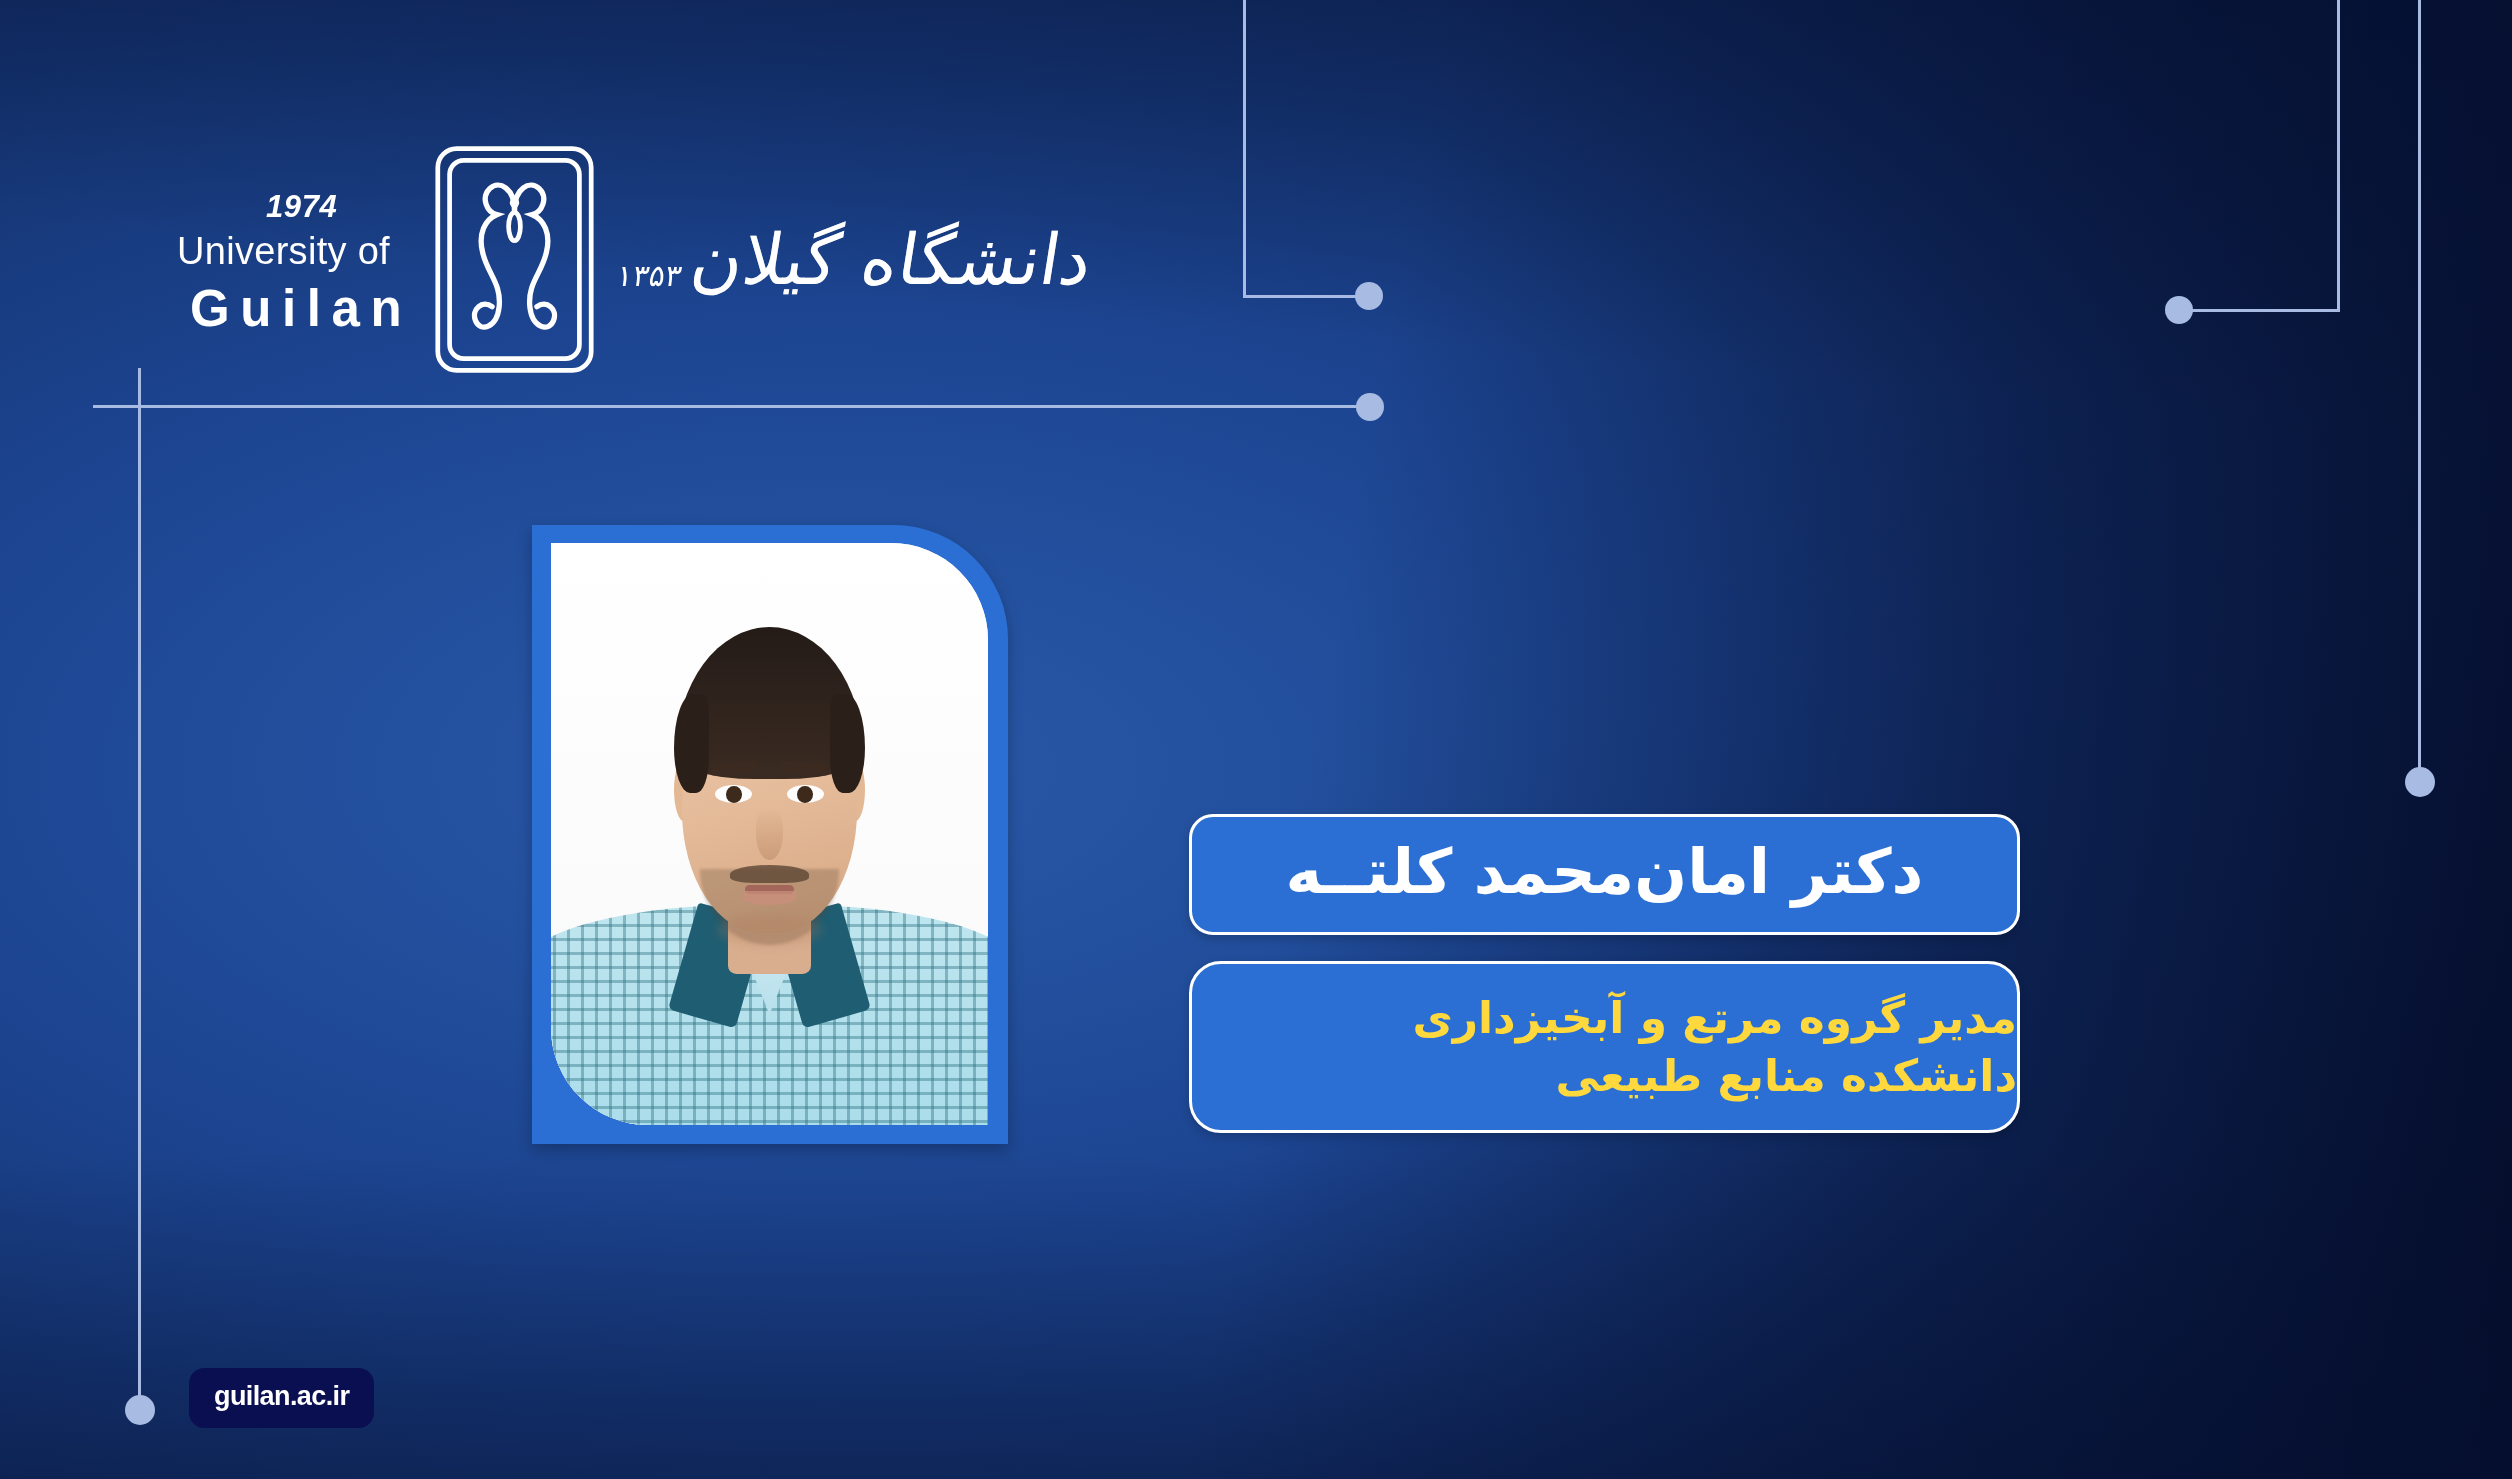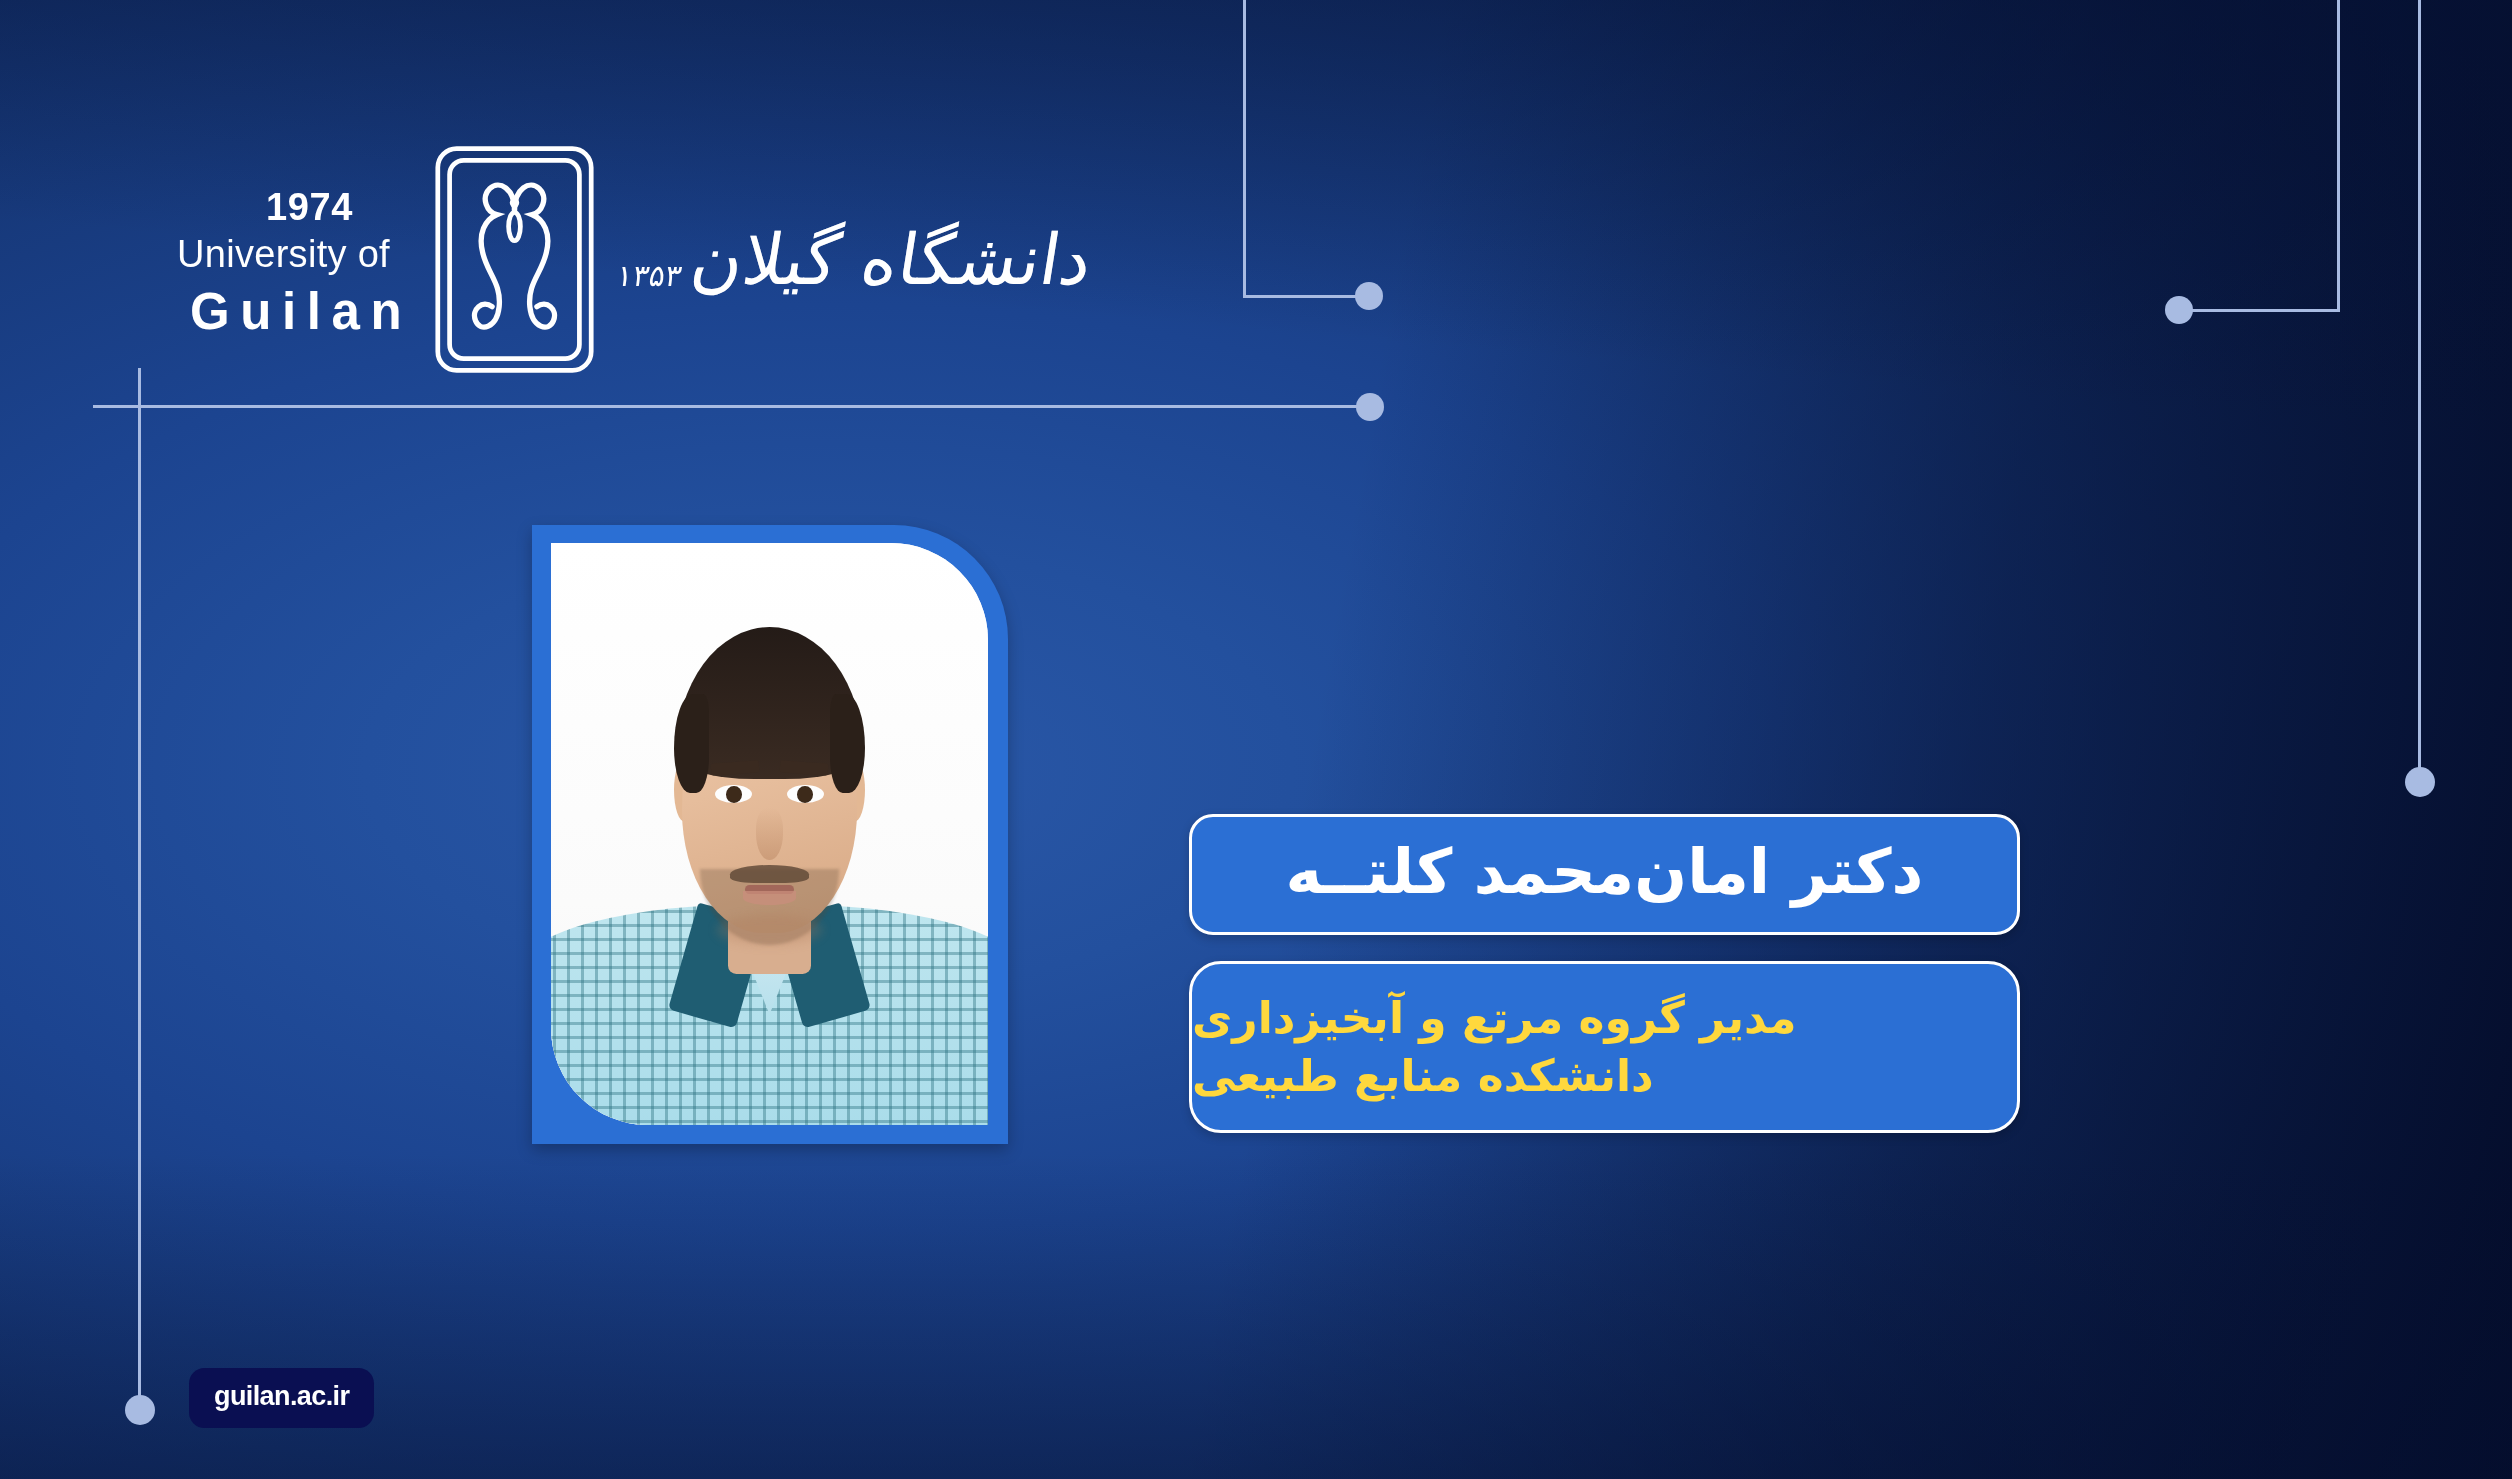--- a/index.html
+++ b/index.html
@@ -66,22 +66,22 @@
   .logo-wrap{
     position:absolute;left:177px;top:136px;width:1041px;height:248px;
     display:flex;align-items:center;justify-content:flex-start;direction:ltr;
   }
   .logo-en{
     color:#ffffff;text-align:left;line-height:1;
     font-family:"Liberation Sans",sans-serif;
     padding-top:4.7px;
   }
   .logo-year{
-    font-size:38px;font-weight:700;letter-spacing:0.6px;
-    margin-left:89px;margin-bottom:9.5px;
+    font-size:31px;font-weight:700;letter-spacing:0.6px;
+    margin-left:89px;margin-bottom:9.5px;font-style:italic;
   }
   .logo-univ{font-size:38px;font-weight:400;letter-spacing:0.3px;margin-bottom:13px;}
   .logo-name{font-size:51px;font-weight:700;letter-spacing:10.6px;margin-left:13px;}
 
   .logo-mark{margin:0 14px;}
   .logo-fa-block{
     display:flex;align-items:flex-start;direction:rtl;color:#fff;
   }
   .logo-fa{
     font-family:"DejaVu Sans","Liberation Sans",sans-serif;
@@ -220,21 +220,21 @@
     color:#ffffff;font-size:62px;font-weight:700;line-height:1;
     white-space:nowrap;transform:translateY(-3.5px);
     font-family:"DejaVu Sans","Liberation Sans",sans-serif;
   }
 
   
   .title-plate{
     position:absolute;left:1189px;top:961px;width:831px;height:172px;
     background:#2b6fd4;border:3.5px solid #ffffff;border-radius:32px;
     box-sizing:border-box;
-    display:flex;flex-direction:column;align-items:flex-end;justify-content:center;
+    display:flex;flex-direction:column;align-items:flex-start;justify-content:center;
     box-shadow:0 3.5px 9.5px rgba(0,0,0,.18);
   }
   .title-plate .tl{
     color:#ffd83d;font-size:44px;font-weight:700;line-height:1.32;
     white-space:nowrap;
     font-family:"DejaVu Sans","Liberation Sans",sans-serif;
   }
 
   
   .url-pill{

